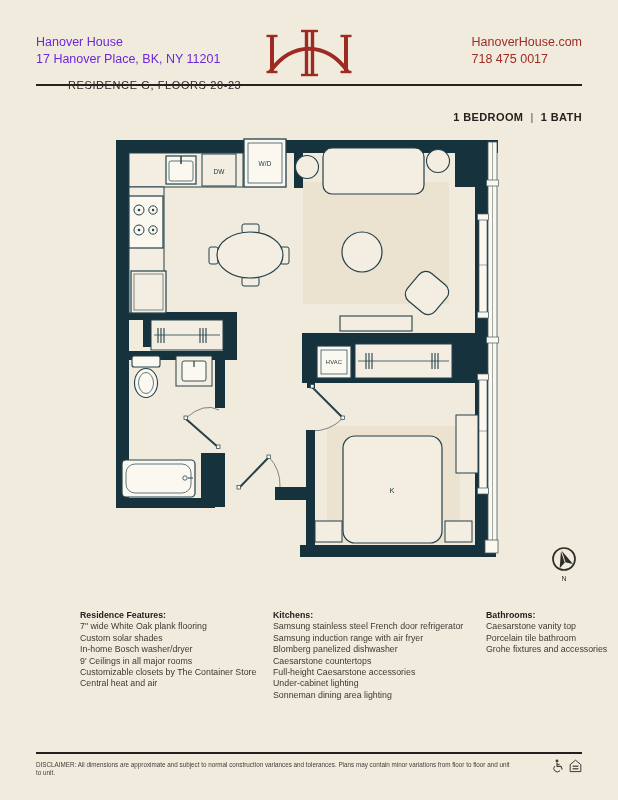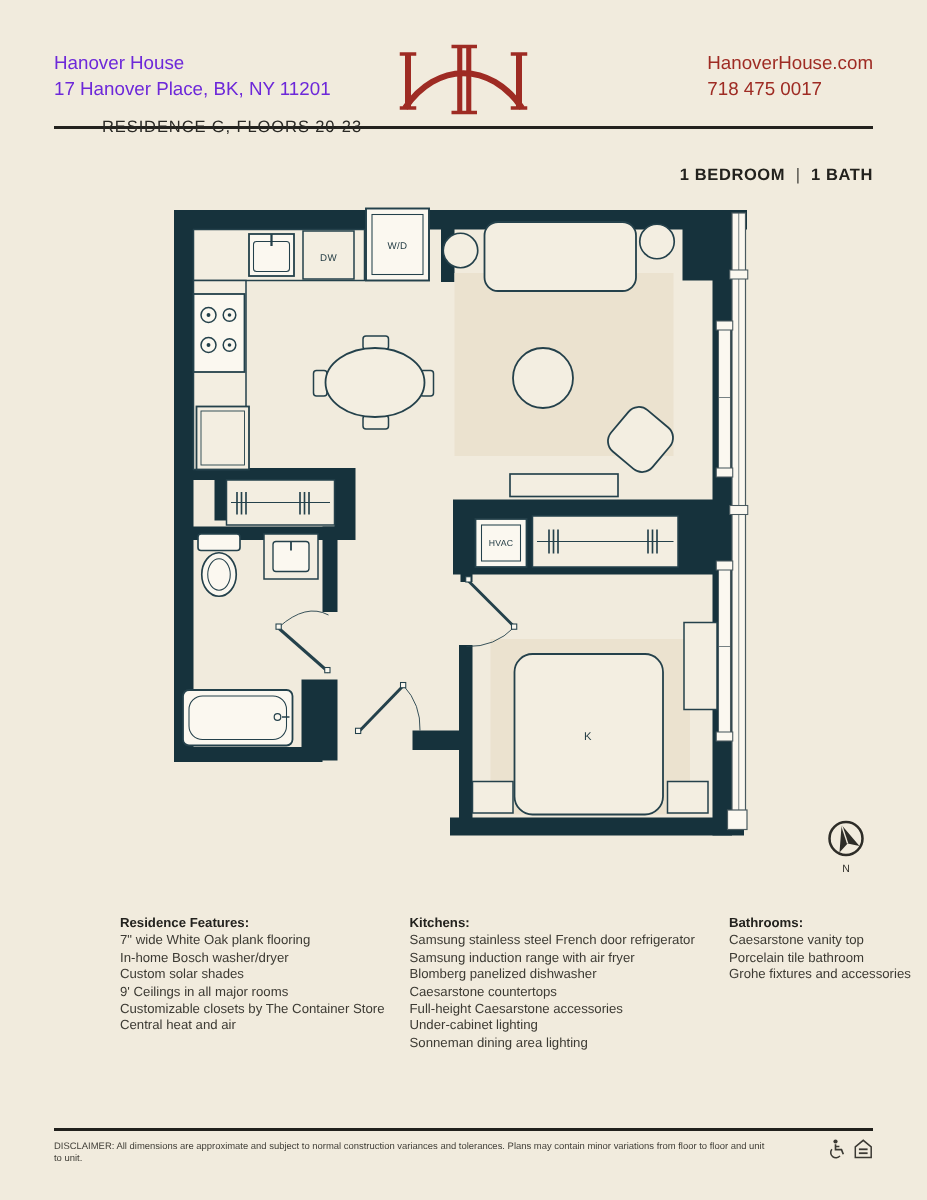--- a/index.html
+++ b/index.html
@@ -255,22 +255,22 @@
         <path d="M 15 4.5 L 22 21.5 L 15 17.5 L 8 21.5 Z" fill="#2e2d28"></path>
         <line x1="15" y1="4.5" x2="15" y2="17.5" stroke="#f1ebdd" stroke-width="0.9"></line>
       </g>
       <text x="15" y="36" font-size="7" text-anchor="middle" fill="#2e2d28" font-family="Liberation Sans, sans-serif">N</text>
     </svg>
   </div>
 
   <div class="features col1">
     <div class="ftitle">Residence Features:</div>
     <div>7" wide White Oak plank flooring</div>
+    <div>Custom solar shades</div>
     <div>In-home Bosch washer/dryer</div>
-    <div>Custom solar shades</div>
     <div>9' Ceilings in all major rooms</div>
     <div>Customizable closets by The Container Store</div>
     <div>Central heat and air</div>
   </div>
 
   <div class="features col2">
     <div class="ftitle">Kitchens:</div>
     <div>Samsung stainless steel French door refrigerator</div>
     <div>Samsung induction range with air fryer</div>
     <div>Blomberg panelized dishwasher</div>

